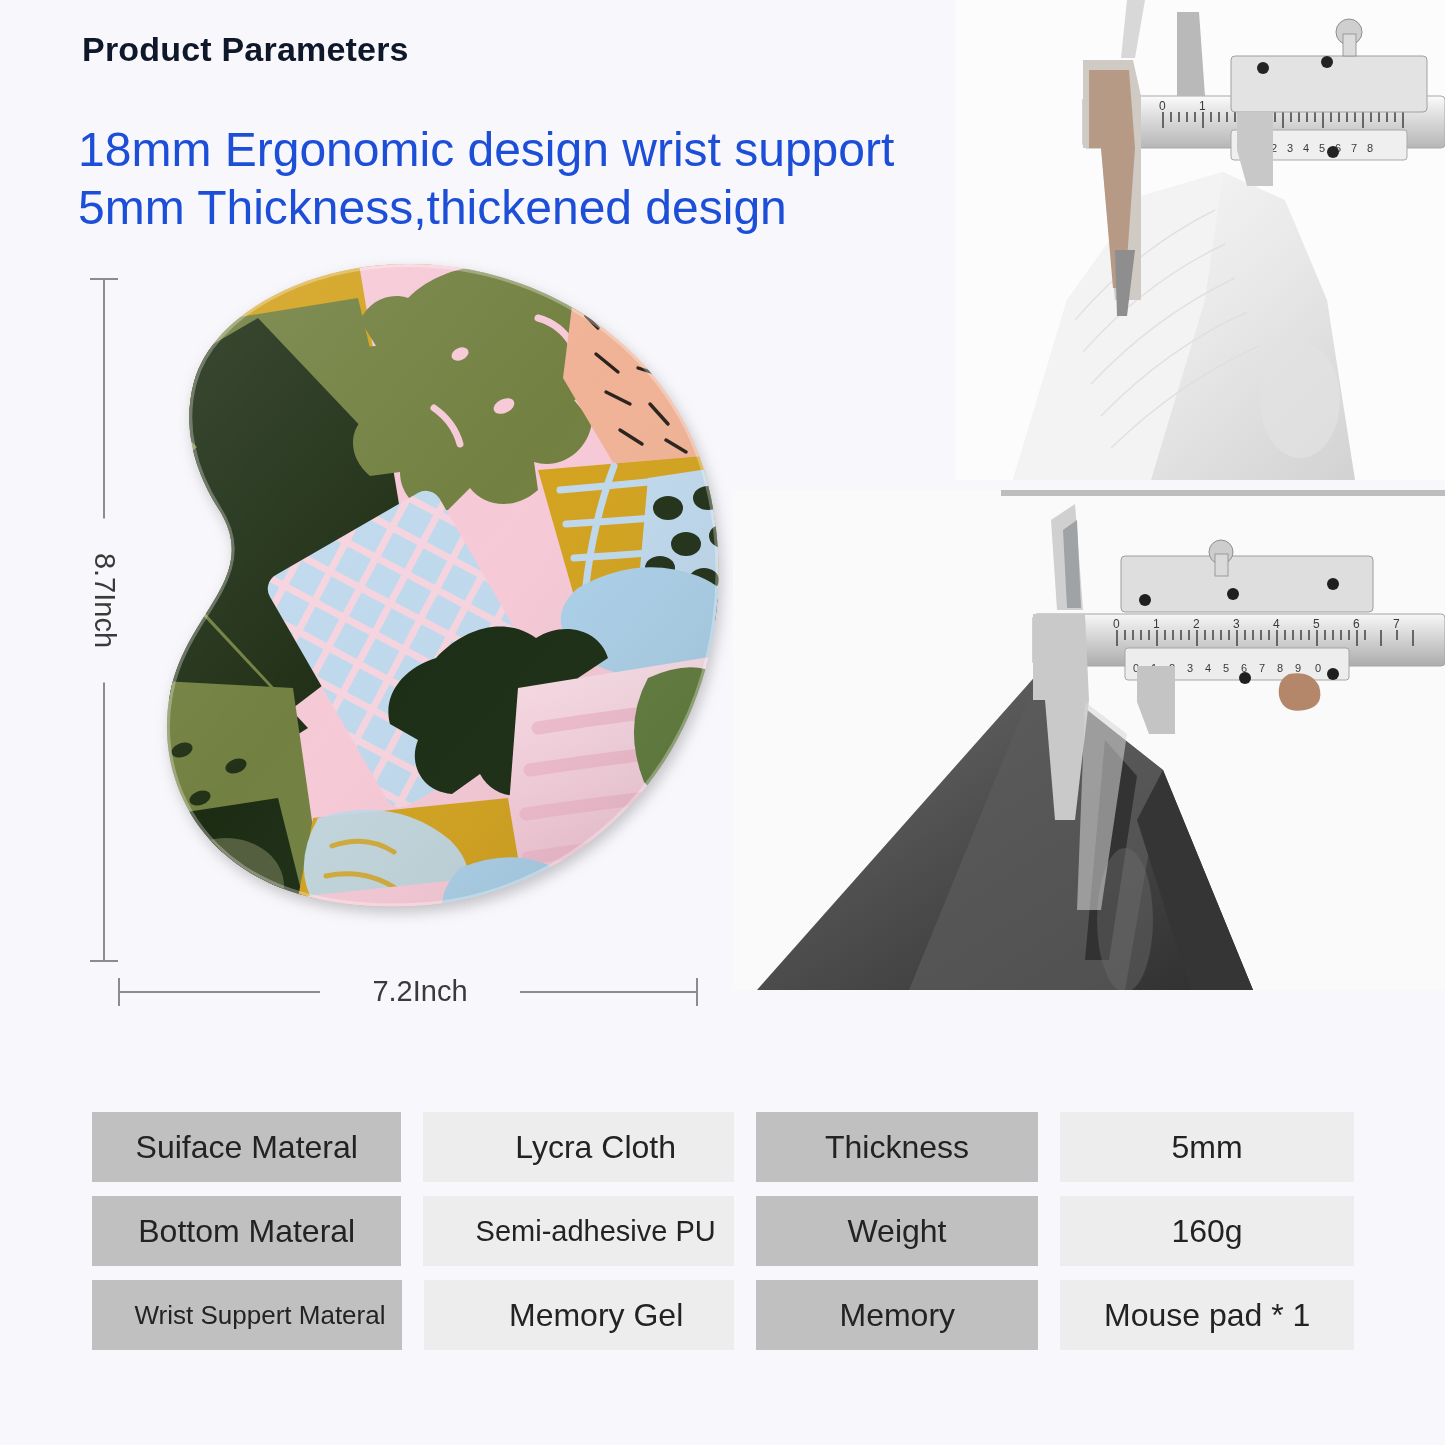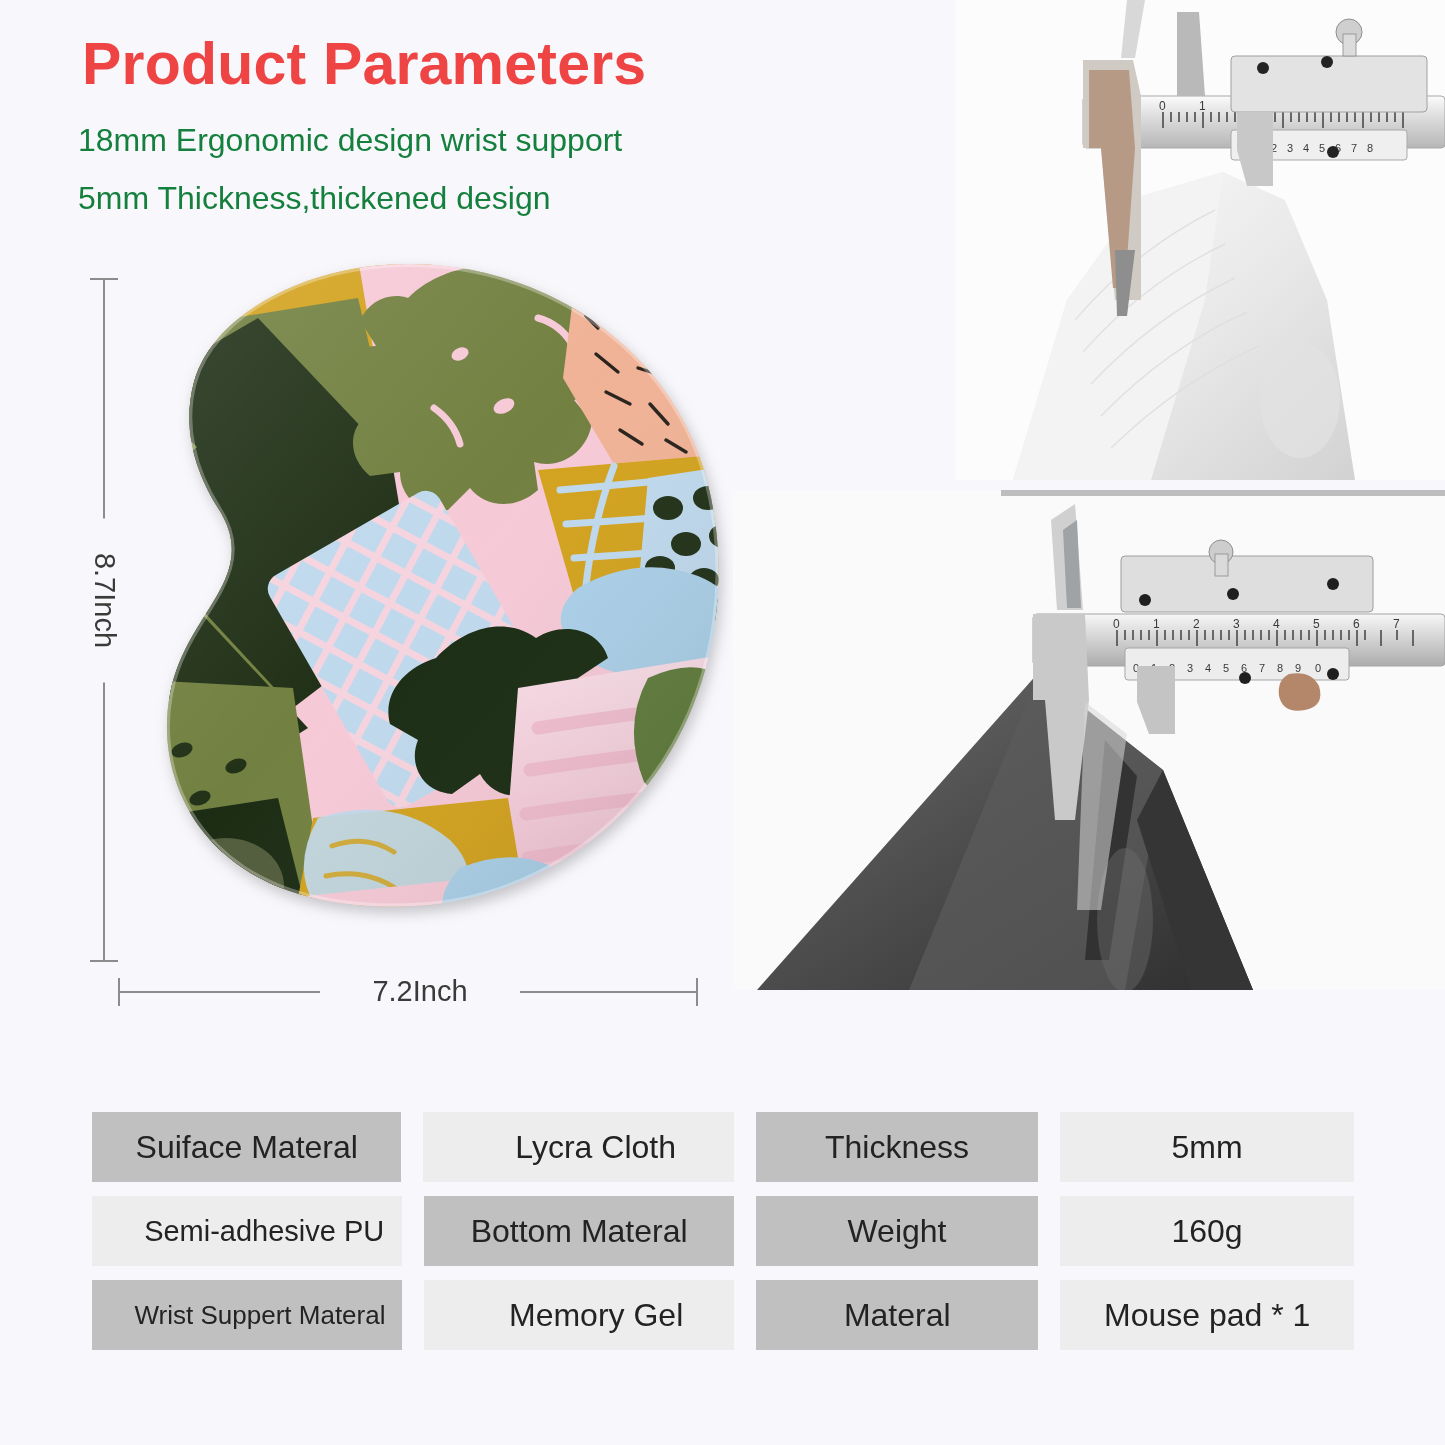--- a/index.html
+++ b/index.html
@@ -8,26 +8,26 @@
     background:#f8f8fc;
     font-family:"Liberation Sans", sans-serif;
     overflow:hidden;
     position:relative;
   }
   #root{position:absolute;inset:0;}
 
   
   .title{
     position:absolute;left:82px;top:30px;
-    font-size:59px;font-weight:700;color:#ef4444;
+    font-size:34px;font-weight:700;color:#0f172a;
     letter-spacing:.2px;white-space:nowrap;
   }
   .subline{
     position:absolute;left:78px;
-    font-size:32px;color:#15803d;white-space:nowrap;
+    font-size:48px;color:#1d4ed8;white-space:nowrap;
   }
   .subline.l1{top:122px;}
   .subline.l2{top:180px;}
 
   
   .product-block{position:absolute;left:60px;top:250px;width:680px;height:760px;}
 
   .dim-v{position:absolute;left:24px;top:28px;width:40px;height:684px;}
   .dim-v .line{position:absolute;left:19px;top:0;width:2px;height:684px;background:#8c8c8c;}
   .dim-v .cap{position:absolute;left:6px;width:28px;height:2px;background:#8c8c8c;}
@@ -506,27 +506,27 @@
   <div class="spec">
 
     <div class="spec-row">
       <div class="cell key c1">Suiface Materal</div>
       <div class="cell val c2">Lycra Cloth</div>
       <div class="cell key c3">Thickness</div>
       <div class="cell val c4">5mm</div>
     </div>
 
     <div class="spec-row">
+      <div class="cell key c1">Bottom Materal</div>
       <div class="cell val c2 med">Semi-adhesive PU</div>
-      <div class="cell key c1">Bottom Materal</div>
       <div class="cell key c3">Weight</div>
       <div class="cell val c4">160g</div>
     </div>
 
     <div class="spec-row">
       <div class="cell key c1 small">Wrist Suppert Materal</div>
       <div class="cell val c2">Memory Gel</div>
-      <div class="cell key c3">Materal</div>
+      <div class="cell key c3">Memory</div>
       <div class="cell val c4">Mouse pad * 1</div>
     </div>
   </div>
 
 </div>
 
 </body></html>

